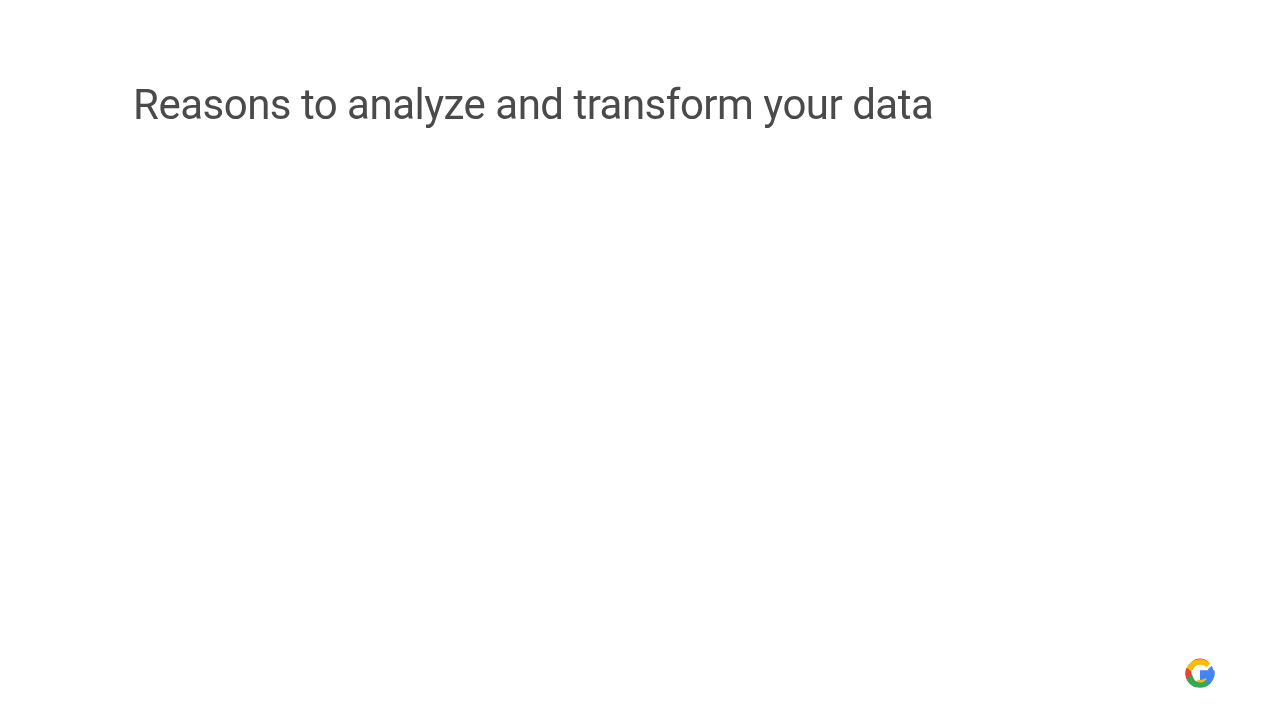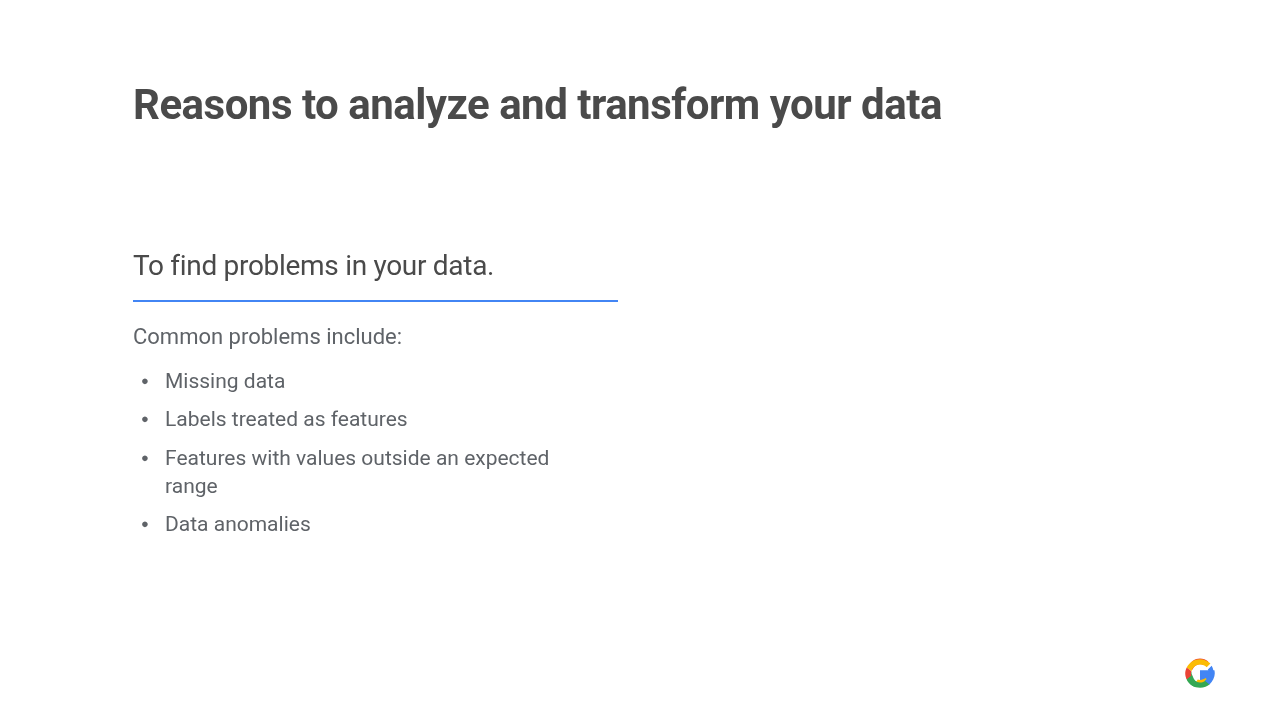--- a/index.html
+++ b/index.html
@@ -13,21 +13,21 @@
       background: #ffffff;
       font-family: 'Google Sans', 'Roboto', Arial, sans-serif;
       position: relative;
       overflow: hidden;
     }
     .slide-container {
       padding: 80px 130px 0 133px;
     }
     .slide-title {
       font-size: 42px;
-      font-weight: 700;
+      font-weight: 400;
       color: #4a4a4a;
       letter-spacing: -0.5px;
       margin-bottom: 120px;
     }
     .columns {
       display: flex;
       gap: 48px;
     }
     .column {
       flex: 1;
@@ -77,30 +77,20 @@
       height: 36px;
     }
   </style>
 </head>
 <body>
 
 <div class="slide-container">
   <h1 class="slide-title">Reasons to analyze and transform your data</h1>
 
   <div class="columns">
-    <div class="column">
-      <h2 class="column-heading">To find problems in your data.</h2>
-      <p class="column-subheading">Common problems include:</p>
-      <ul class="bullet-list">
-        <li>Missing data</li>
-        <li>Labels treated as features</li>
-        <li>Features with values outside an expected range</li>
-        <li>Data anomalies</li>
-      </ul>
-    </div>
 
     <div class="column">
     </div>
   </div>
 </div>
 
 <div class="logo-container">
   <svg viewBox="0 0 48 48" width="36" height="36">
     <path fill="#EA4335" d="M30.5 14.5l4.5-4.5c-3-2.5-7-4-11-4-7 0-13 4.5-15.5 11l5.5 4c1.5-4.5 5.5-7.5 10-7.5 2.5 0 4.5 1 6.5 1z"></path>
     <path fill="#4285F4" d="M42 24c0-3-1-6-2.5-8.5l-5 5c.5 1 1 2.5 1 3.5 0 2-.5 3.5-1.5 5h-10v7h10.5c4.5-2 7.5-6.5 7.5-12z"></path>

